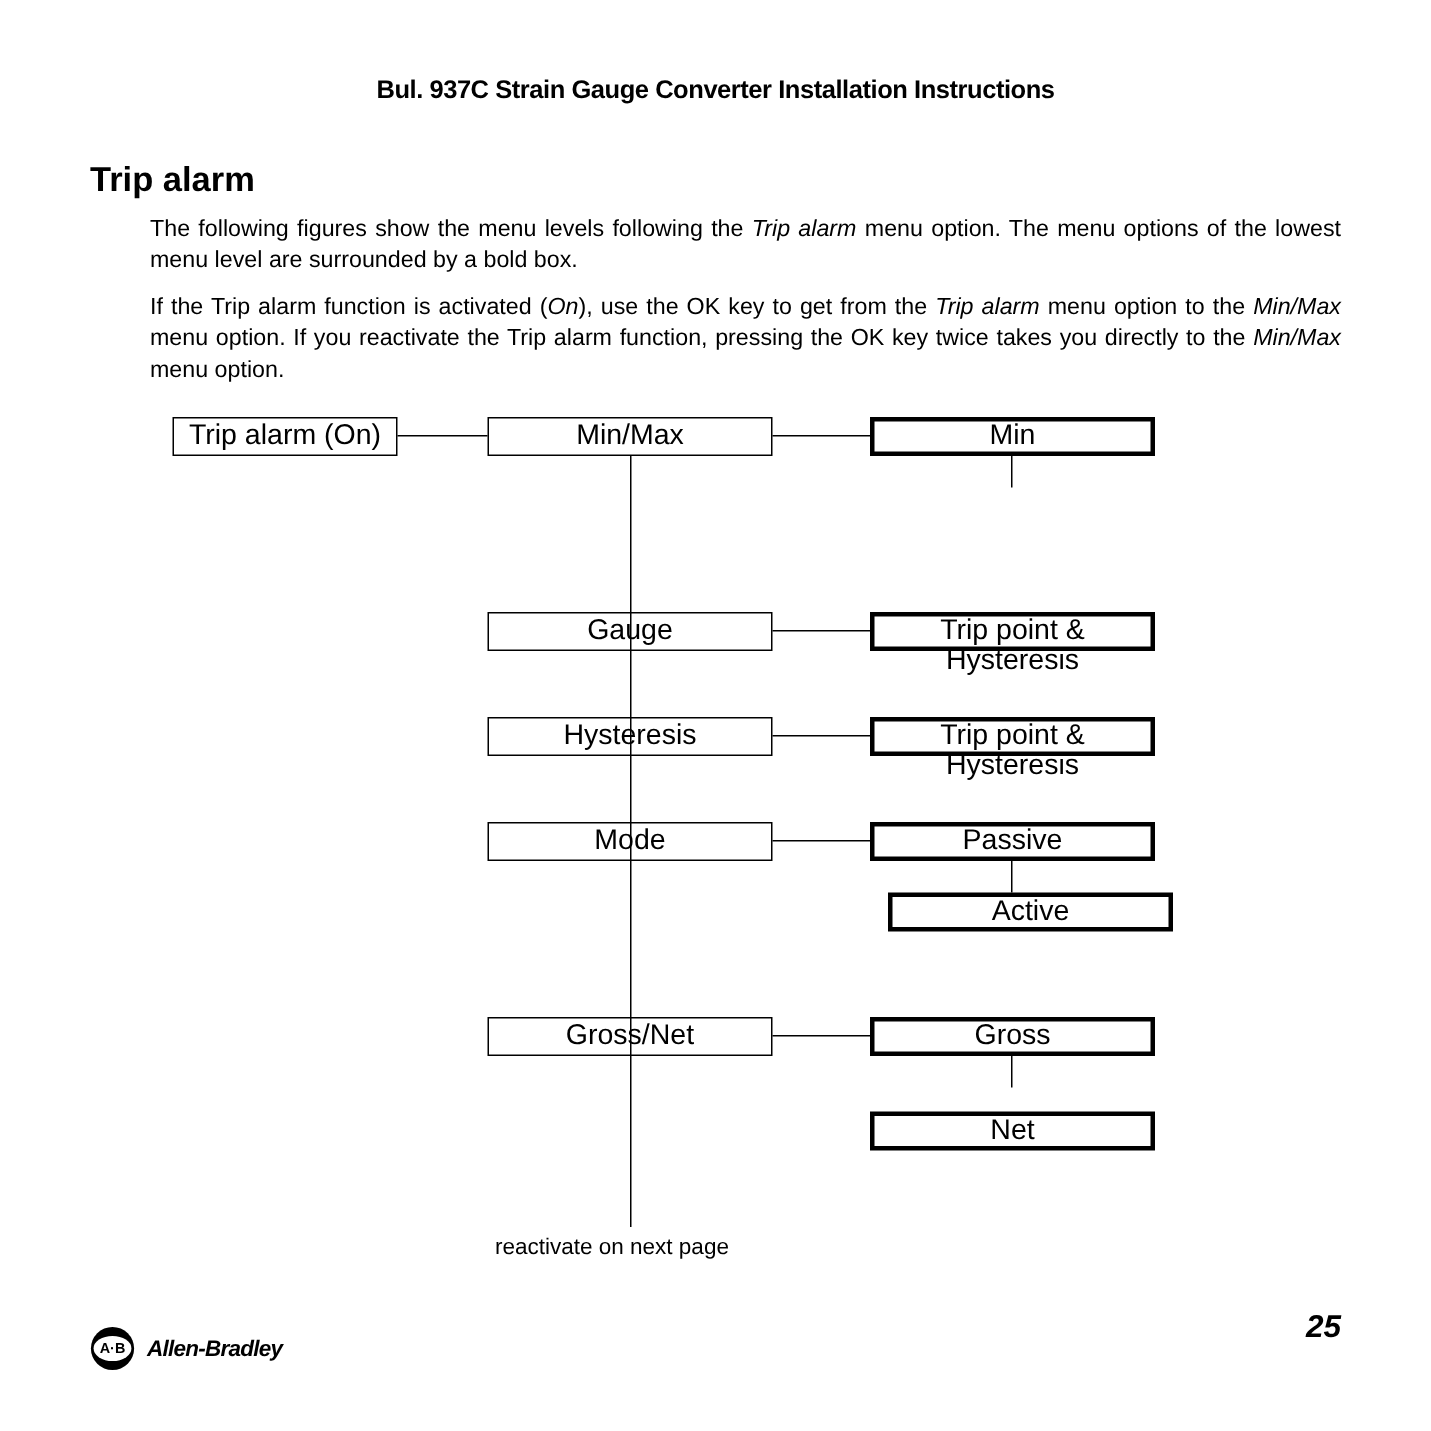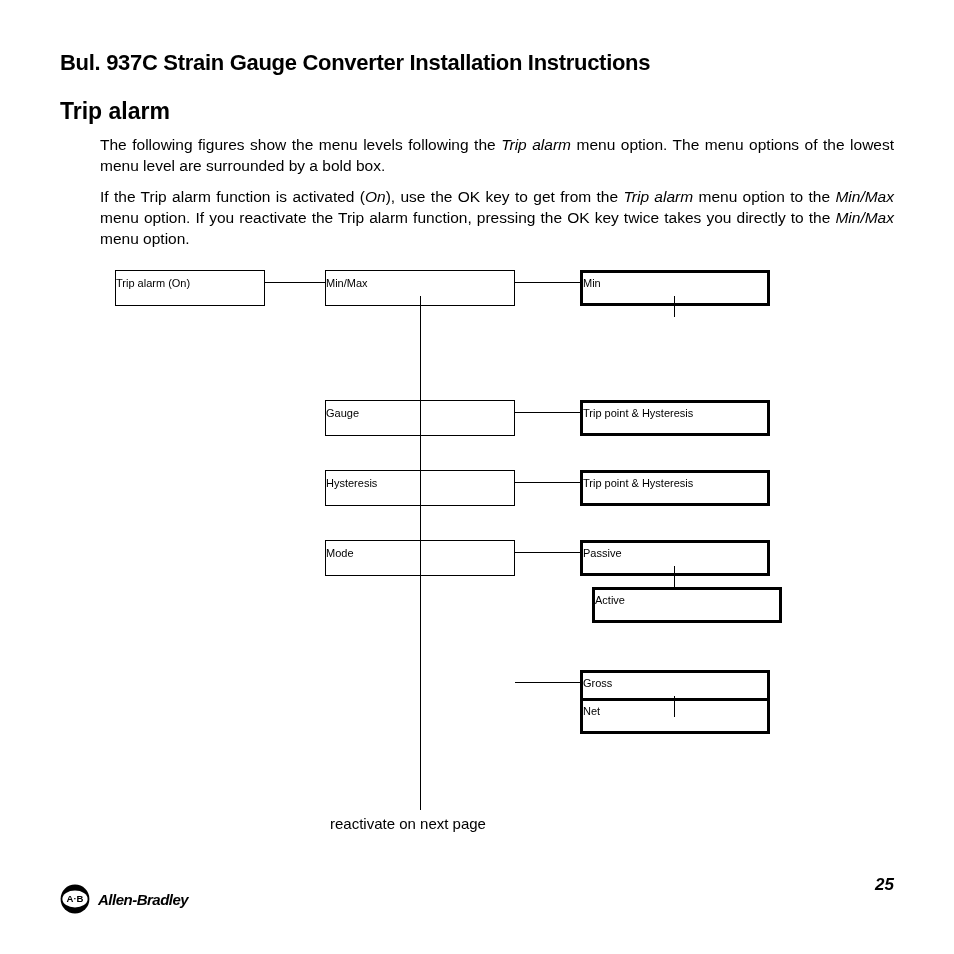--- a/index.html
+++ b/index.html
@@ -5,24 +5,24 @@
   * { box-sizing: border-box; margin: 0; padding: 0; }
   body {
     font-family: Arial, Helvetica, sans-serif;
     width: 954px;
     height: 954px;
     background: #fff;
     position: relative;
     padding: 50px 60px 40px 60px;
   }
   .header-title {
-    text-align: left;
+    text-align: center;
     font-weight: bold;
-    font-size: 22px;
-    margin-bottom: 22px;
+    font-size: 17px;
+    margin-bottom: 36px;
     font-family: "Arial Narrow", Arial, sans-serif;
     letter-spacing: -0.3px;
   }
   .section-title {
     font-weight: bold;
     font-size: 23px;
     margin-bottom: 10px;
     font-family: "Arial Narrow", Arial, sans-serif;
   }
   .body-text {
@@ -34,24 +34,24 @@
   }
   .italic { font-style: italic; }
   .diagram {
     position: relative;
     margin-top: 20px;
     height: 580px;
   }
   .box {
     position: absolute;
     background: #fff;
-    text-align: left;
-    font-size: 11px;
+    text-align: center;
+    font-size: 19px;
     line-height: 24px;
-    height: 36px;
+    height: 26px;
   }
   .thin { border: 1px solid #000; }
   .bold { border: 3px solid #000; line-height: 20px; }
   .line { position: absolute; background: #000; }
   .continued {
     position: absolute;
     font-size: 15px;
   }
   .footer {
     position: absolute;
@@ -75,21 +75,21 @@
   .brand-name {
     font-size: 15px;
     font-style: italic;
     font-weight: bold;
     font-family: "Arial Narrow", Arial, sans-serif;
     letter-spacing: -0.5px;
   }
   .page-num {
     font-weight: bold;
     font-style: italic;
-    font-size: 17px;
+    font-size: 21px;
   }
 </style>
 </head>
 <body>
 
 <div class="header-title">Bul. 937C Strain Gauge Converter Installation Instructions</div>
 
 <div class="section-title">Trip alarm</div>
 
 <p class="body-text">
@@ -101,28 +101,29 @@
 </p>
 
 <div class="diagram">
 
   <div class="box thin" style="left:55px; top:0px; width:150px;">Trip alarm (On)</div>
 
   <div class="box thin" style="left:265px; top:0px; width:190px;">Min/Max</div>
   <div class="box thin" style="left:265px; top:130px; width:190px;">Gauge</div>
   <div class="box thin" style="left:265px; top:200px; width:190px;">Hysteresis</div>
   <div class="box thin" style="left:265px; top:270px; width:190px;">Mode</div>
+  <div class="box thin" style="left:265px; top:400px; width:190px;">Gross/Net</div>
 
   <div class="box bold" style="left:520px; top:0px; width:190px;">Min</div>
   <div class="box bold" style="left:520px; top:130px; width:190px;">Trip point &amp; Hysteresis</div>
   <div class="box bold" style="left:520px; top:200px; width:190px;">Trip point &amp; Hysteresis</div>
   <div class="box bold" style="left:520px; top:270px; width:190px;">Passive</div>
   <div class="box bold" style="left:520px; top:317px; width:190px;margin-left:12px;">Active</div>
   <div class="box bold" style="left:520px; top:400px; width:190px;">Gross</div>
-  <div class="box bold" style="left:520px; top:428px; width:190px;">Net</div>
+  <div class="box bold" style="left:520px; top:463px; width:190px;">Net</div>
 
   <div class="line" style="left:205px; top:12px; width:60px; height:1px;"></div>
 
   <div class="line" style="left:455px; top:12px; width:65px; height:1px;"></div>
 
   <div class="line" style="left:455px; top:142px; width:65px; height:1px;"></div>
 
   <div class="line" style="left:455px; top:212px; width:65px; height:1px;"></div>
 
   <div class="line" style="left:455px; top:282px; width:65px; height:1px;"></div>

